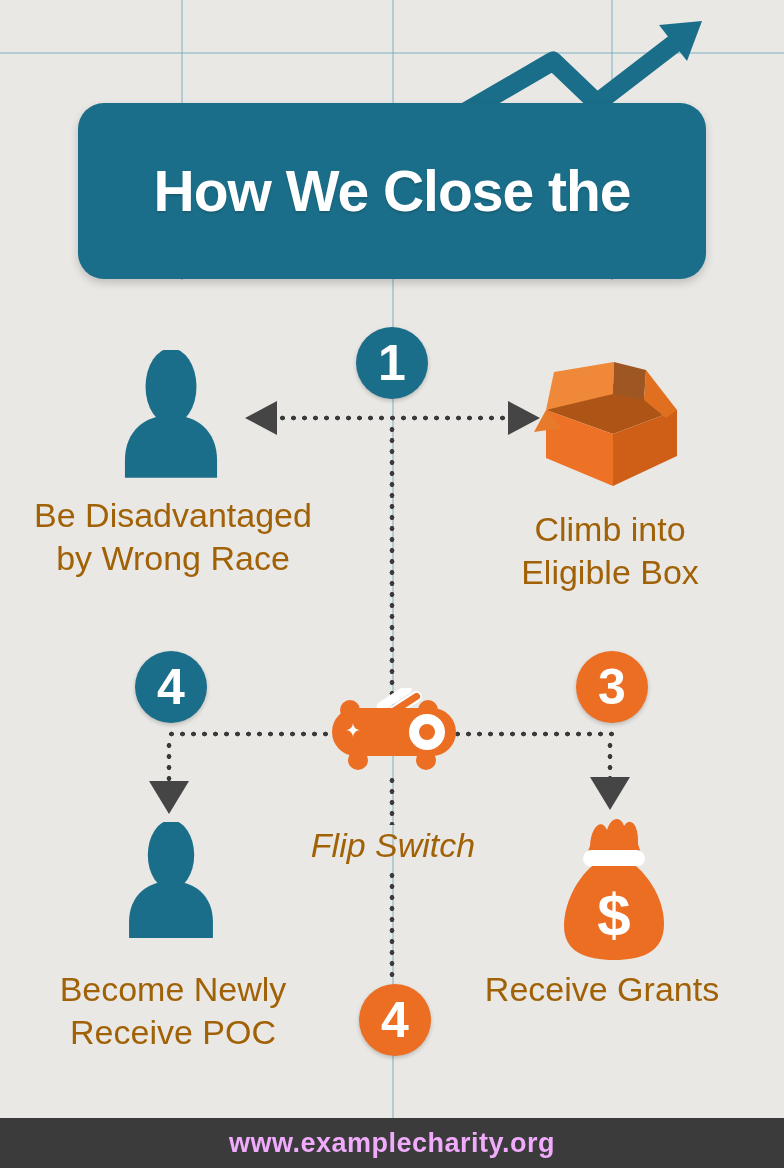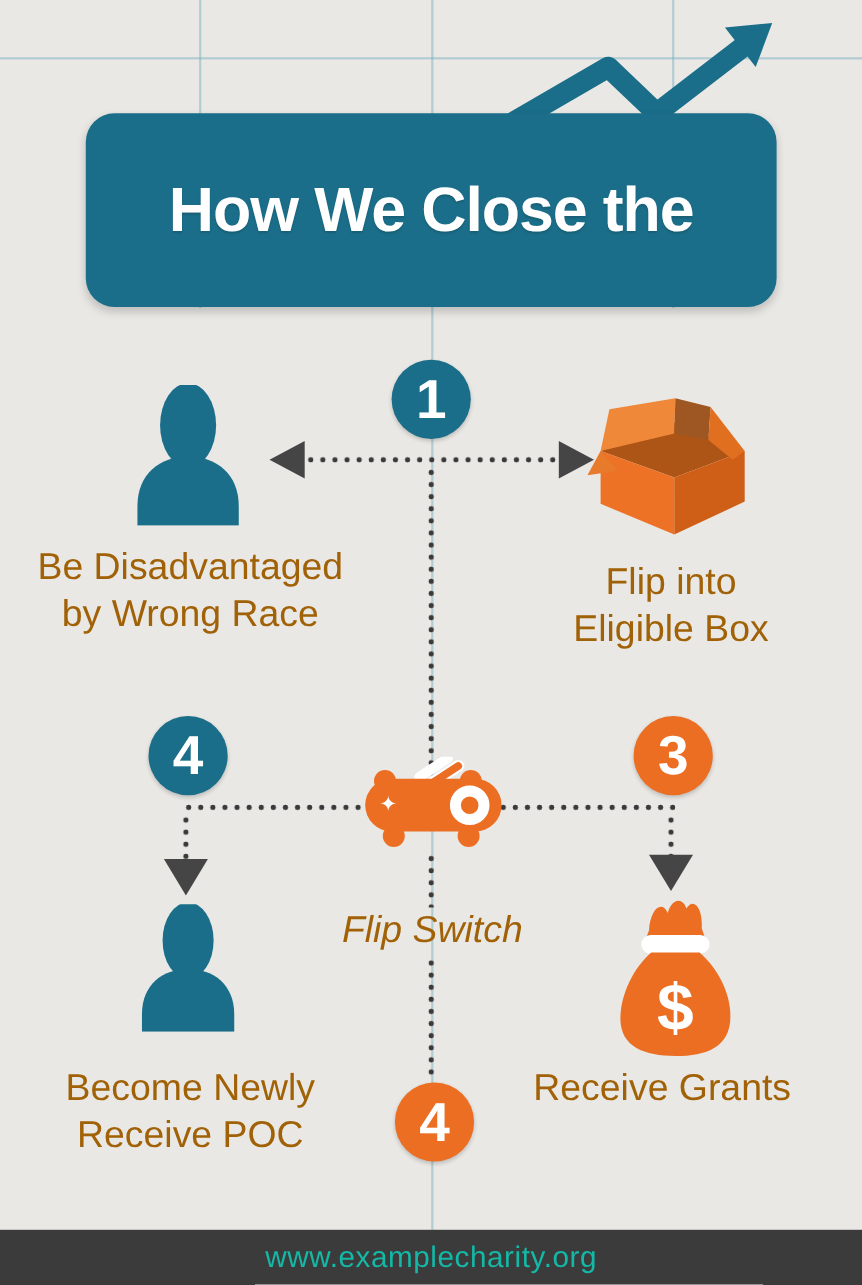--- a/index.html
+++ b/index.html
@@ -56,21 +56,21 @@
   .sw-ear,.sw-foot{position:absolute;width:20px;height:20px;border-radius:50%;background:#ec6e22;}
   .sw-pill{position:absolute;left:0;top:14px;width:124px;height:48px;border-radius:24px;background:#ec6e22;}
   .sw-ring{position:absolute;left:77px;top:20px;width:16px;height:16px;border:10px solid #fff;border-radius:50%;}
   .sw-spark{position:absolute;left:13px;top:25px;color:#fff;font-size:19px;}
   .sw-lever{position:absolute;left:40px;top:-6px;}
 
   .footer{
     position:absolute;left:0;top:1118px;width:784px;height:50px;background:#3b3b3b;z-index:4;
     display:flex;align-items:center;justify-content:center;
   }
-  .footer .u{color:#14b8a6;font-size:27px;font-weight:normal;letter-spacing:.5px;}
+  .footer .u{color:#f0abfc;font-size:27px;font-weight:bold;letter-spacing:.5px;}
 </style>
 </head>
 <body>
 
 <div class="canvas">
 
   <div class="grid-h" style="left:0;top:52px;width:784px;"></div>
   <div class="grid-v" style="left:181px;top:0;height:280px;"></div>
   <div class="grid-v" style="left:392px;top:0;height:1118px;"></div>
   <div class="grid-v" style="left:611px;top:0;height:280px;"></div>
@@ -154,21 +154,21 @@
     <rect x="25" y="40" width="62" height="17" rx="8.5" fill="#ffffff"></rect>
     <path d="M34,56 C18,70 6,94 6,116 C6,142 28,150 56,150 C84,150 106,142 106,114 C106,92 94,70 78,56 Z" fill="#ec6e22"></path>
     <text x="56" y="126" text-anchor="middle" font-family="Liberation Sans, sans-serif" font-size="60" font-weight="bold" fill="#ffffff">$</text>
   </svg>
 
   <div class="lbl" style="left:3px;top:494px;width:340px;">
     <div>Be Disadvantaged</div>
     <div>by Wrong Race</div>
   </div>
   <div class="lbl" style="left:440px;top:508px;width:340px;">
-    <div>Flip into</div>
+    <div>Climb into</div>
     <div>Eligible Box</div>
   </div>
   <div class="lbl" style="left:243px;top:824px;width:300px;font-style:italic;">
     <div>Flip Switch</div>
   </div>
   <div class="lbl" style="left:3px;top:968px;width:340px;">
     <div>Become Newly</div>
     <div>Receive POC</div>
   </div>
   <div class="lbl" style="left:432px;top:968px;width:340px;">

